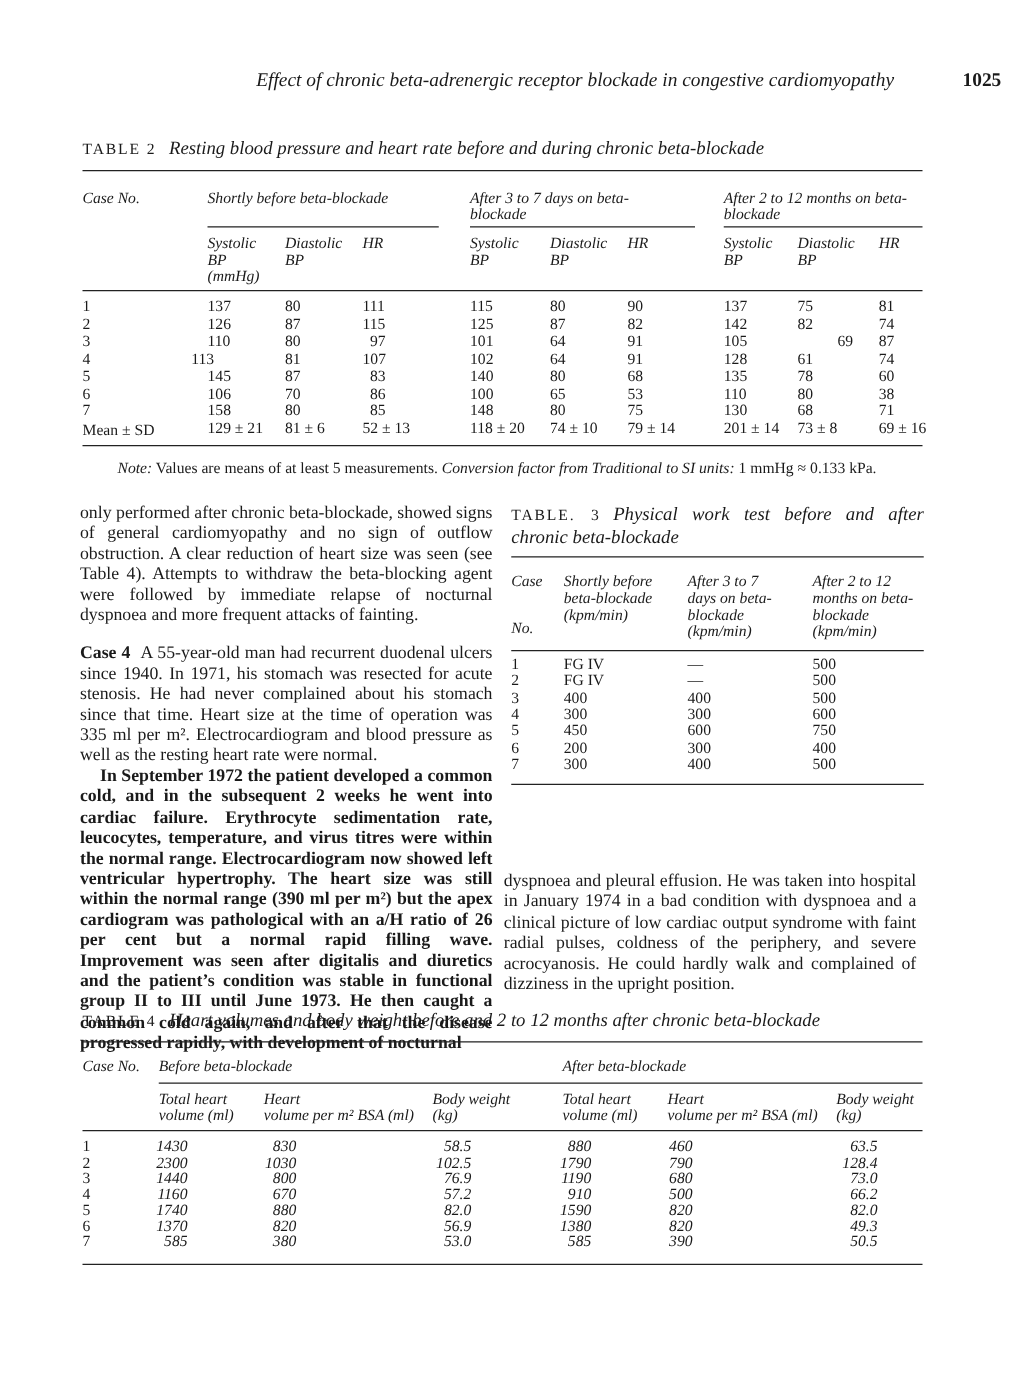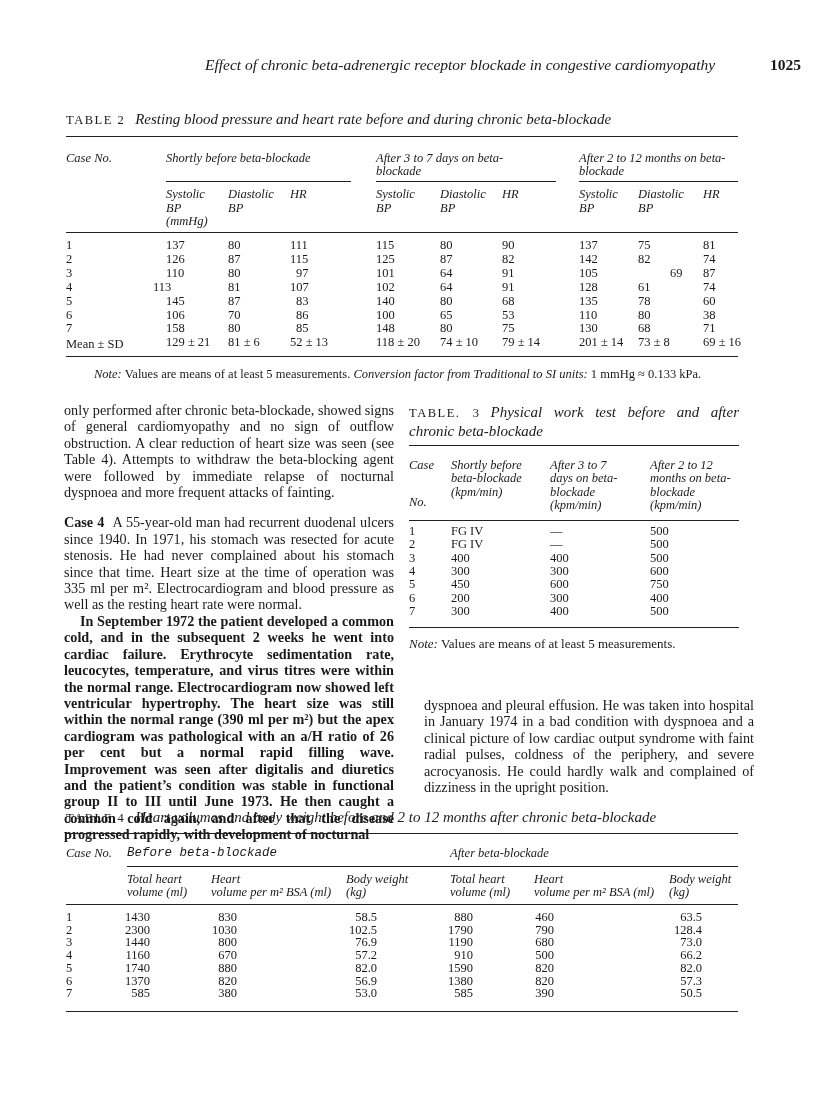--- a/index.html
+++ b/index.html
@@ -17,21 +17,21 @@
   #page-number { left: 770px; top: 56px; font-size: 15.5px; font-weight: bold; }
 
   
   .caption { font-size: 15px; }
   .caption .label { font-size: 12.5px; font-variant: small-caps; letter-spacing: 1.5px; font-style: normal; margin-right: 10px; }
   .caption .title { font-style: italic; }
 
   
   .th { position: absolute; font-style: italic; font-size: 12.5px; line-height: 13px; }
   .td { position: absolute; font-size: 12.5px; line-height: 13.6px; }
-  .right { text-align: right; }
+  .right { text-align: right; font-style: italic; }
 
   .body-text { position: absolute; font-size: 14.2px; line-height: 16.4px; text-align: justify; }
   .body-text p { margin: 0; }
   .body-text .indent { text-indent: 16px; font-weight: bold; }
   .body-text b { font-weight: bold; }
   .note { position: absolute; font-size: 12.5px; line-height: 15px; }
 </style>
 </head>
 <body>
 
@@ -220,33 +220,32 @@
     <div class="td" style="left: 451px; top: 591.5px;">200</div>
     <div class="td" style="left: 550px; top: 591.5px;">300</div>
     <div class="td" style="left: 650px; top: 591.5px;">400</div>
     <div class="td" style="left: 409px; top: 604.8px;">7</div>
     <div class="td" style="left: 451px; top: 604.8px;">300</div>
     <div class="td" style="left: 550px; top: 604.8px;">400</div>
     <div class="td" style="left: 650px; top: 604.8px;">500</div>
   </div>
 <div class="rule thin" style="left:409px; top:627px; width:330px;"></div>
 <div class="note" style="left:409px; top:636px; width:340px; font-size:13px;">
-  <div><span class="it">Note:</span> <span>Values are means of at least 5 measurements.</span></div>
-</div>
-
-<div class="body-text" style="left:424px; top:697px; width:330px;">
+</div>
+
+<div class="body-text" style="left:403px; top:697px; width:330px;">
   <p>dyspnoea and pleural effusion. He was taken into hospital in January 1974 in a bad condition with dyspnoea and a clinical picture of low cardiac output syndrome with faint radial pulses, coldness of the periphery, and severe acrocyanosis. He could hardly walk and complained of dizziness in the upright position.</p>
 </div>
 
 <div class="abs caption" style="left:66px; top:809px;">
   <span class="label">TABLE 4</span><span class="title">Heart volumes and body weight before and 2 to 12 months after chronic beta-blockade</span>
 </div>
 <div class="rule" style="left:66px; top:833px; width:672px;"></div>
 <div class="th" style="left:66px; top:847px;">Case No.</div>
-<div class="th" style="left:127px; top:847px;font-family:Liberation Mono, monospace;">Before beta-blockade</div>
+<div class="th" style="left:127px; top:847px;">Before beta-blockade</div>
 <div class="th" style="left:450px; top:847px;">After beta-blockade</div>
 <div class="rule thin" style="left:127px; top:866px; width:611px;"></div>
 <div id="t4-subheaders">
     <div class="th" style="left: 127px; top: 873px;">Total heart</div>
     <div class="th" style="left: 127px; top: 886px;">volume (ml)</div>
     <div class="th" style="left: 211px; top: 873px;">Heart</div>
     <div class="th" style="left: 211px; top: 886px;">volume per m² BSA (ml)</div>
     <div class="th" style="left: 346px; top: 873px;">Body weight</div>
     <div class="th" style="left: 346px; top: 886px;">(kg)</div>
     <div class="th" style="left: 450px; top: 873px;">Total heart</div>
@@ -292,21 +291,21 @@
     <div class="td right" style="left: 317px; top: 961.8px; width: 60px;">82.0</div>
     <div class="td right" style="left: 413px; top: 961.8px; width: 60px;">1590</div>
     <div class="td right" style="left: 494px; top: 961.8px; width: 60px;">820</div>
     <div class="td right" style="left: 642px; top: 961.8px; width: 60px;">82.0</div>
     <div class="td" style="left: 66px; top: 974.5px;">6</div>
     <div class="td right" style="left: 90px; top: 974.5px; width: 60px;">1370</div>
     <div class="td right" style="left: 177px; top: 974.5px; width: 60px;">820</div>
     <div class="td right" style="left: 317px; top: 974.5px; width: 60px;">56.9</div>
     <div class="td right" style="left: 413px; top: 974.5px; width: 60px;">1380</div>
     <div class="td right" style="left: 494px; top: 974.5px; width: 60px;">820</div>
-    <div class="td right" style="left: 642px; top: 974.5px; width: 60px;">57.3</div>
+    <div class="td right" style="left: 642px; top: 974.5px; width: 60px;">49.3</div>
     <div class="td" style="left: 66px; top: 987.2px;">7</div>
     <div class="td right" style="left: 90px; top: 987.2px; width: 60px;">585</div>
     <div class="td right" style="left: 177px; top: 987.2px; width: 60px;">380</div>
     <div class="td right" style="left: 317px; top: 987.2px; width: 60px;">53.0</div>
     <div class="td right" style="left: 413px; top: 987.2px; width: 60px;">585</div>
     <div class="td right" style="left: 494px; top: 987.2px; width: 60px;">390</div>
     <div class="td right" style="left: 642px; top: 987.2px; width: 60px;">50.5</div>
   </div>
 <div class="rule" style="left:66px; top:1011px; width:672px;"></div>
 

